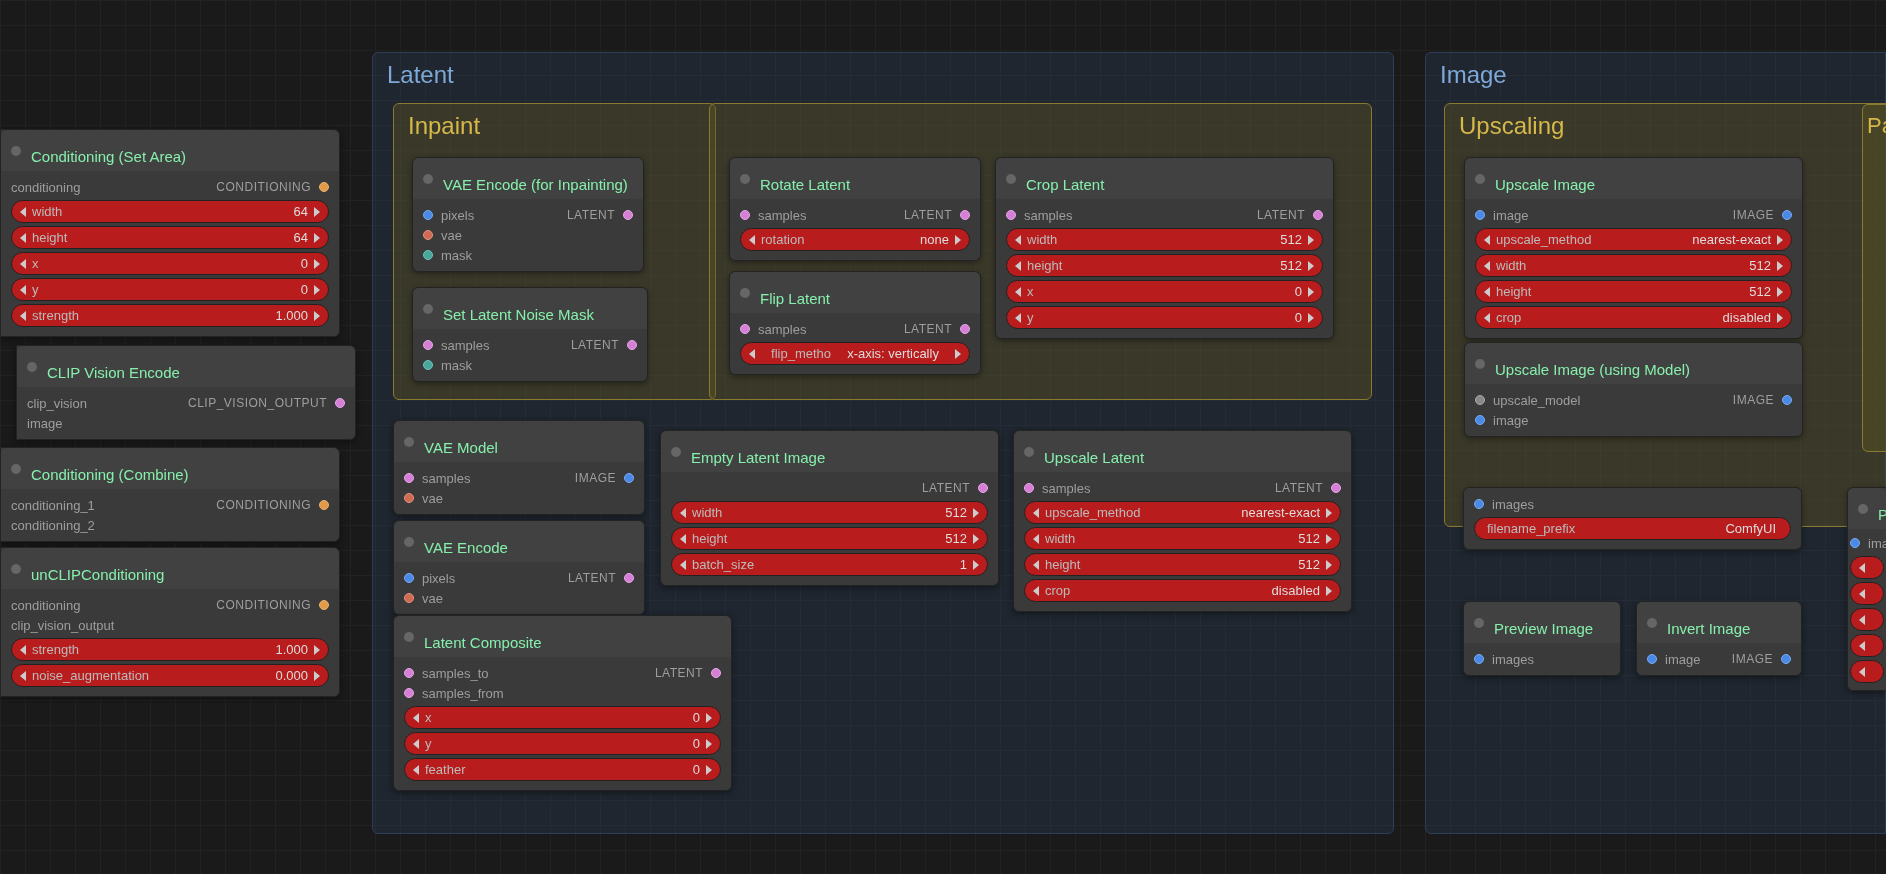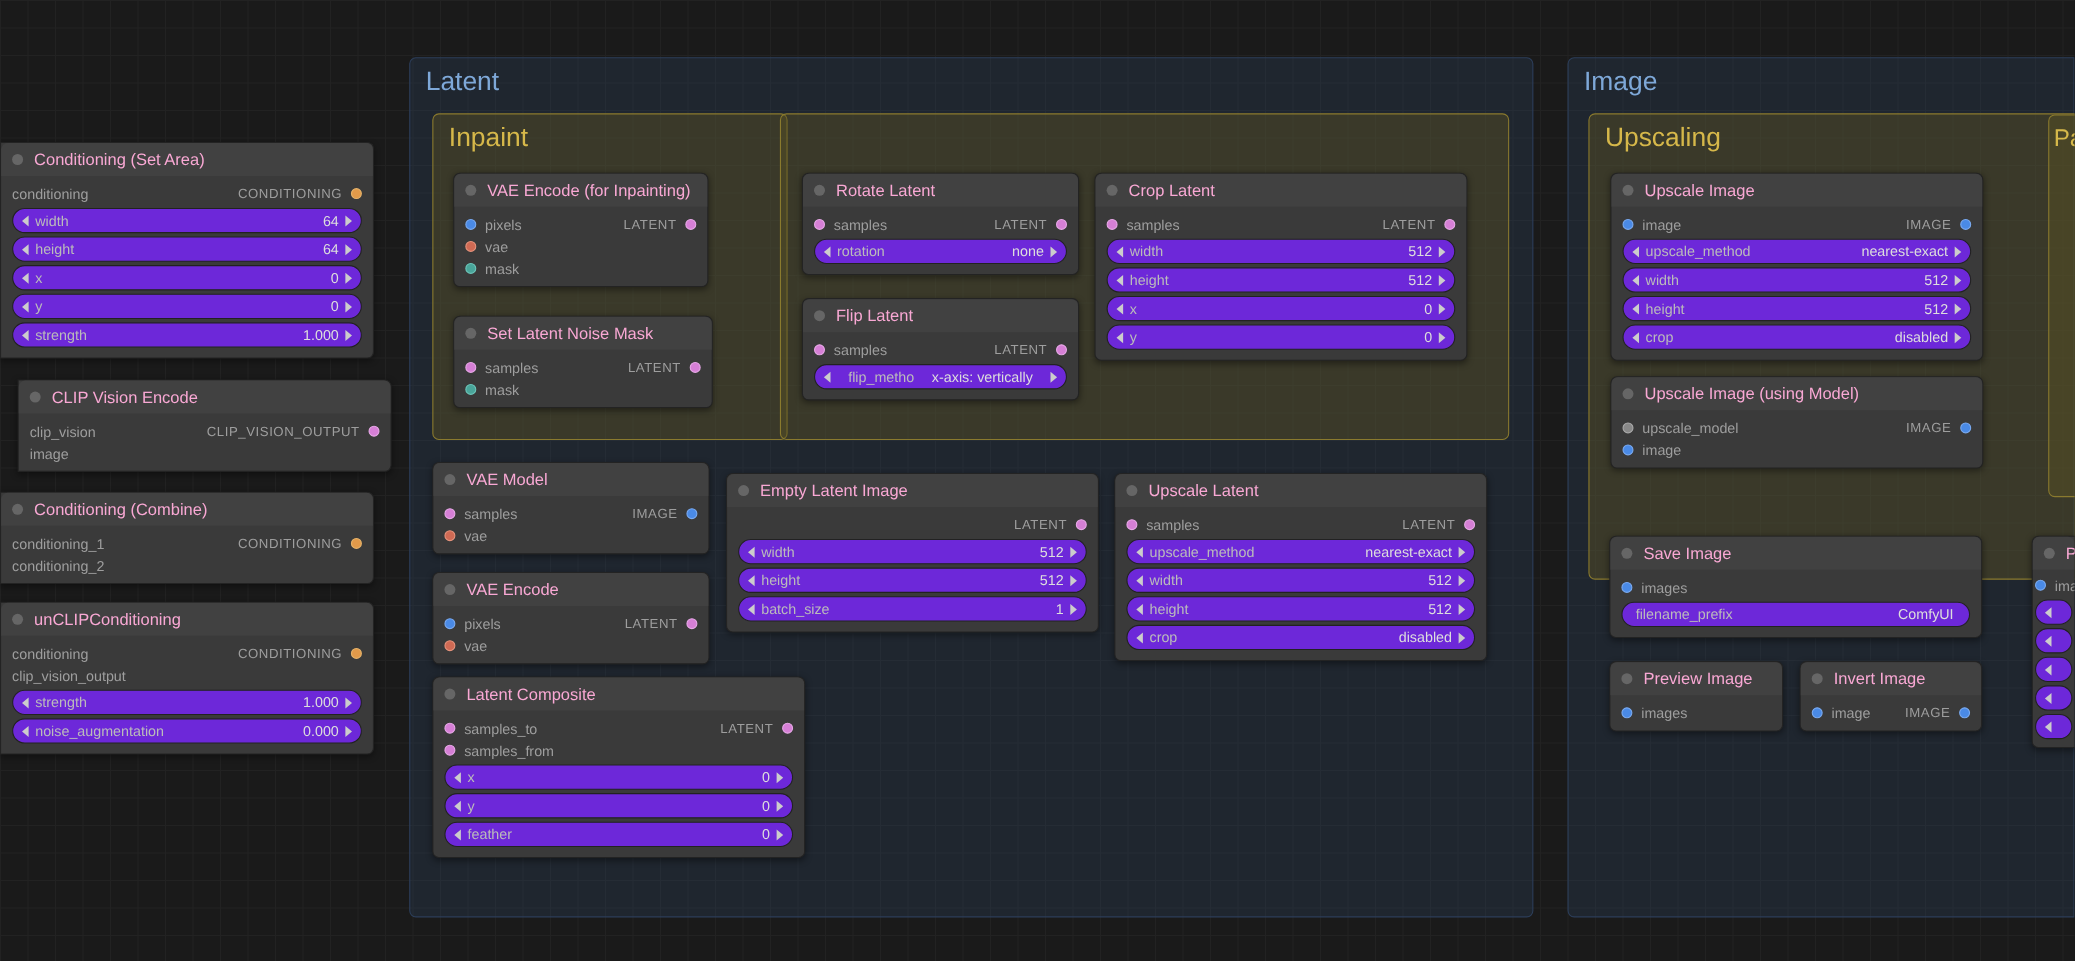--- a/index.html
+++ b/index.html
@@ -47,21 +47,21 @@
     box-shadow: 0 2px 6px rgba(0,0,0,0.4);
   }
   .node-header {
     display:flex; align-items:center;
     padding: 6px 10px;
     border-radius: 6px 6px 0 0;
     background: #414141;
     min-height: 30px;
   }
   .status-dot { width:10px;height:10px;border-radius:50%;background:#666;margin-right:10px;flex:none; }
-  .node-title { color:#f9a8d4; font-size:15px; }
+  .node-title { color:#86efac; font-size:15px;margin-top:12px; }
 
   .node-body { padding: 6px 10px; }
 
   .io-row {
     display:flex; align-items:center; justify-content:space-between;
     padding: 2px 0; min-height:20px;
     font-size:13px;
   }
   .io-left { display:flex;align-items:center;gap:8px; }
   .io-right { display:flex;align-items:center;gap:8px; }
@@ -70,21 +70,21 @@
   .port.orange { background:#e29a4a; border:1px solid #e6b36a; }
   .port.teal   { background:#4aa59a; border:1px solid #6cc6ba; }
   .port.blue   { background:#4a8ae6; border:1px solid #7aaaf0; }
   .port.gray   { background:#888; border:1px solid #aaa; }
   .port.red    { background:#d06a54; border:1px solid #e6937c; }
   .io-label { color:#9e9e9e; font-size:13px; }
   .io-type  { color:#9e9e9e; font-size:12px; letter-spacing:0.5px; }
 
   .param {
     display:flex; align-items:center; justify-content:space-between;
-    background:#6d28d9; border:1px solid #222; border-radius:12px;
+    background:#b91c1c; border:1px solid #222; border-radius:12px;
     padding:3px 8px; margin:3px 0; font-size:13px; color:#bbb;
   }
   .param .tri { width:0;height:0;flex:none; }
   .param .tri.left  { border-top:5px solid transparent;border-bottom:5px solid transparent;border-right:6px solid #ccc; }
   .param .tri.right { border-top:5px solid transparent;border-bottom:5px solid transparent;border-left:6px solid #ccc; }
   .param .plabel { flex:1; margin:0 6px; color:#bbb; }
   .param .pvalue { color:#ddd; text-align:center; margin-right:6px; }
 
   
   .clip-left { border-top-left-radius:0; border-bottom-left-radius:0; }
@@ -627,24 +627,20 @@
             </div>
         </div>
       </div>
 
       <div class="group yellow clip-right" style="left:417px;top:0px;width:26px;height:348px;border-left:1px solid #8a7a2e;">
         <div class="group-title" style="font-size:22px;padding:8px 4px;">Pa</div>
       </div>
     </div>
 
     <div class="node" style="left:37px;top:434px;width:339px;">
-      <div class="node-header">
-          <span class="status-dot"></span>
-          <span class="node-title">Save Image</span>
-        </div>
       <div class="node-body">
         <div class="io-row">
             <span class="io-left">
               <span class="port blue"></span>
               <span class="io-label">images</span>
             </span>
           </div>
         <div class="param">
             <span class="plabel" style="margin-left:4px;">filename_prefix</span>
             <span class="pvalue">ComfyUI</span>

